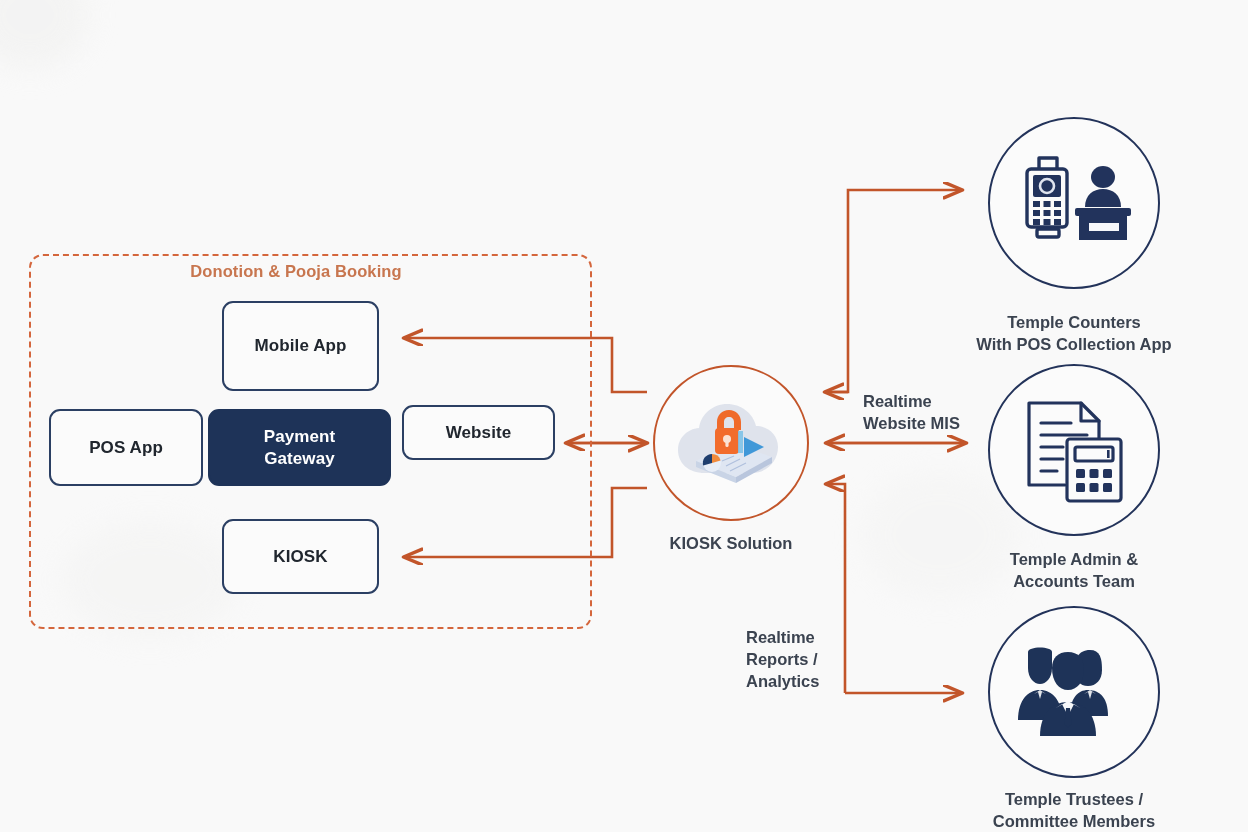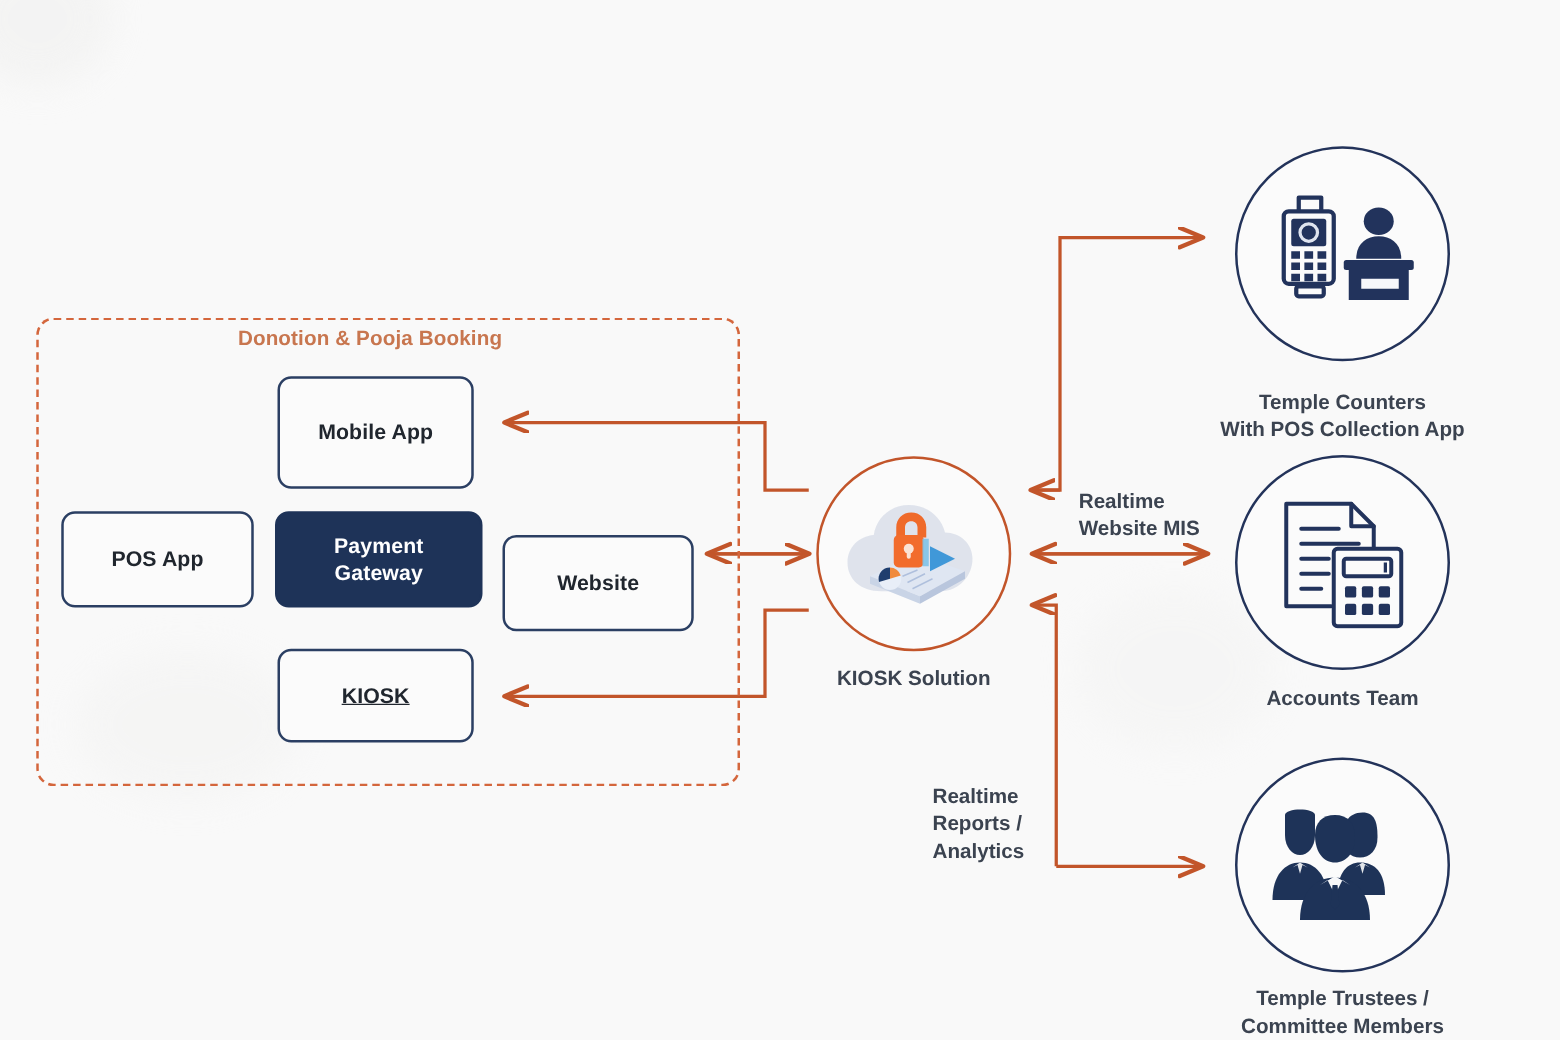--- a/index.html
+++ b/index.html
@@ -78,23 +78,23 @@
     line-height: 1.25;
     letter-spacing: .1px;
   }
   .node-box.filled {
     background: #1e3358;
     border-color: #1e3358;
     color: #ffffff;
   }
   #box-mobile  { left: 222px; top: 301px; width: 157px; height: 90px; }
   #box-pos     { left: 49px;  top: 409px; width: 154px; height: 77px; }
-  #box-payment { left: 220px; top: 409px; width: 166px; height: 77px; }
-  #box-website { left: 402px; top: 428px; width: 153px; height: 77px; }
-  #box-kiosk   { left: 222px; top: 519px; width: 157px; height: 75px; text-decoration: underline; }
+  #box-payment { left: 208px; top: 409px; width: 183px; height: 77px; }
+  #box-website { left: 402px; top: 405px; width: 153px; height: 55px; }
+  #box-kiosk   { left: 222px; top: 519px; width: 157px; height: 75px; }
 
   
   .hub {
     position: absolute;
     left: 653px;
     top: 365px;
     width: 156px;
     height: 156px;
     border-radius: 50%;
     border: 2.4px solid #c2552a;
@@ -314,20 +314,21 @@
           <rect x="70.5" y="72" width="9" height="9" rx="1.5"></rect>
           <rect x="84" y="72" width="9" height="9" rx="1.5"></rect>
         <rect x="57" y="86" width="9" height="9" rx="1.5"></rect>
           <rect x="70.5" y="86" width="9" height="9" rx="1.5"></rect>
           <rect x="84" y="86" width="9" height="9" rx="1.5"></rect>
         <rect x="88" y="53" width="2.6" height="8"></rect>
       </g>
     </svg>
   </div>
   <div class="circle-caption" id="cap-admin">
+    <div>Temple Admin &amp;</div>
     <div>Accounts Team</div>
   </div>
 
   <div class="circle-node" id="circle-trustees">
     <svg width="120" height="92" viewBox="0 0 120 92">
       <g fill="#1e3358">
 
         <path d="M14,6 C14,0 38,0 38,6 L38,22 C38,32 32,38 26,38 C20,38 14,32 14,22 Z"></path>
         <path d="M4,74 C4,54 14,44 26,44 C38,44 48,54 48,74 Z"></path>
 

